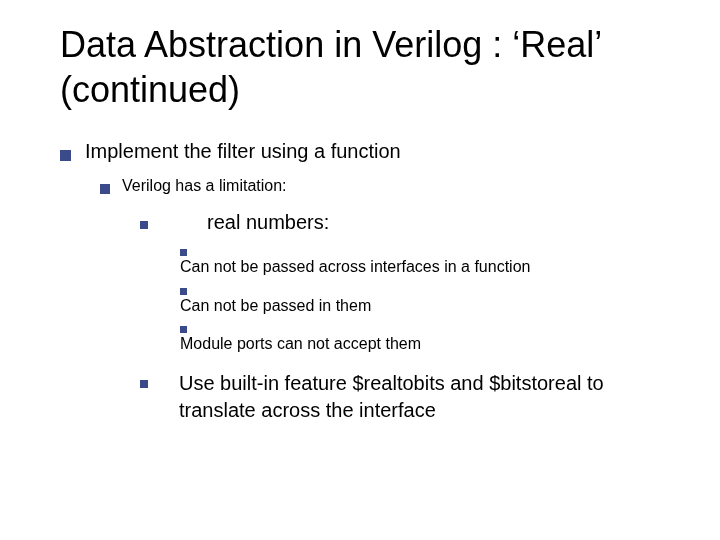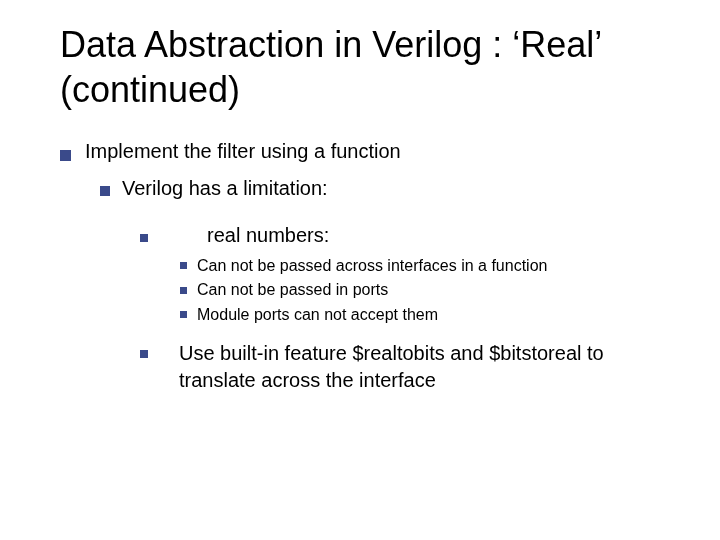--- a/index.html
+++ b/index.html
@@ -34,23 +34,23 @@
     background: #3a4a8a;
     flex: 0 0 auto;
     margin-right: 14px;
     margin-top: 0.5em;
   }
   .bullet.sm1 { width: 10px; height: 10px; margin-right: 12px; margin-top: 0.45em; }
   .bullet.sm2 { width: 8px;  height: 8px;  margin-right: 11px; margin-top: 0.5em; }
   .bullet.sm3 { width: 7px;  height: 7px;  margin-right: 10px; margin-top: 0.45em; }
 
   .lvl1 { font-size: 20px; margin-bottom: 14px; }
-  .lvl2 { font-size: 20px; margin-left: 40px; margin-bottom: 24px; }
+  .lvl2 { font-size: 16px; margin-left: 40px; margin-bottom: 16px; }
   .lvl3 { font-size: 20px; margin-left: 80px; margin-bottom: 8px; gap: 48px; }
-  .lvl4 { font-size: 16px; margin-left: 120px; margin-bottom: 2px; line-height: 1.4; }
+  .lvl4 { font-size: 16px; margin-left: 120px; margin-bottom: 2px; line-height: 1.4; flex-direction: column; }
   .lvl3b { font-size: 20px; margin-left: 80px; margin-top: 14px; line-height: 1.35; gap: 20px; }
 
   .txt { flex: 1 1 auto; }
 </style>
 </head>
 <body>
 
 <div class="slide">
 
   <h1 class="title">Data Abstraction in Verilog : ‘Real’ (continued)</h1>
@@ -69,21 +69,21 @@
     <span class="bullet sm2"></span>
     <span class="txt">real numbers:</span>
   </div>
 
   <div class="row lvl4">
     <span class="bullet sm3"></span>
     <span class="txt">Can not be passed across interfaces in a function</span>
   </div>
   <div class="row lvl4">
     <span class="bullet sm3"></span>
-    <span class="txt">Can not be passed in ports</span>
+    <span class="txt">Can not be passed in them</span>
   </div>
   <div class="row lvl4">
     <span class="bullet sm3"></span>
     <span class="txt">Module ports can not accept them</span>
   </div>
 
   <div class="row lvl3b">
     <span class="bullet sm2"></span>
     <span class="txt">Use built-in feature $realtobits and $bitstoreal to translate across the interface</span>
   </div>

